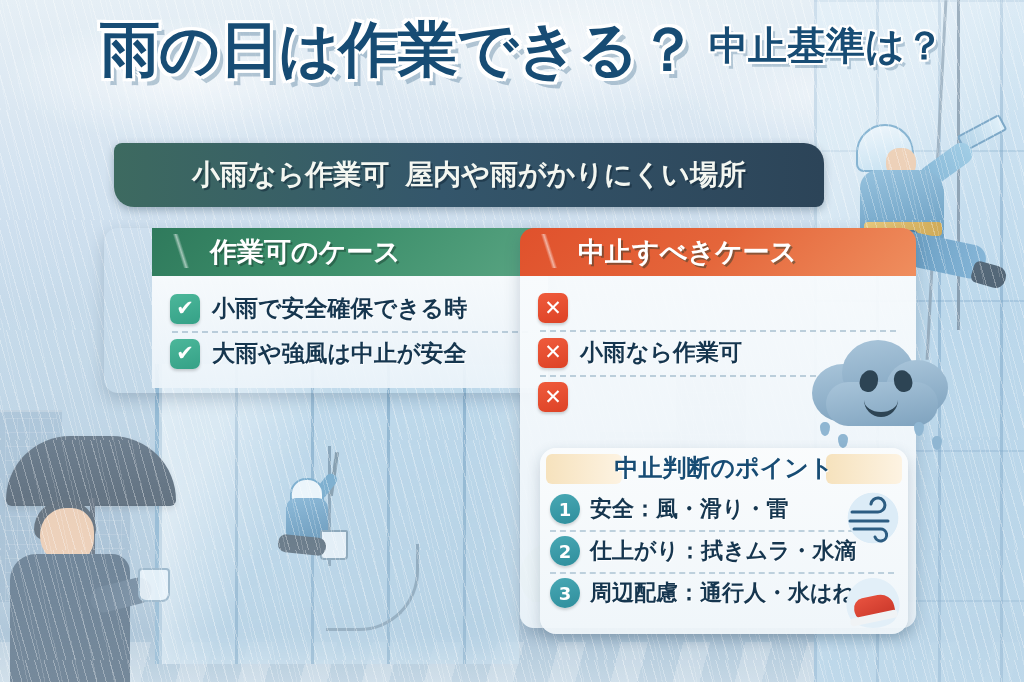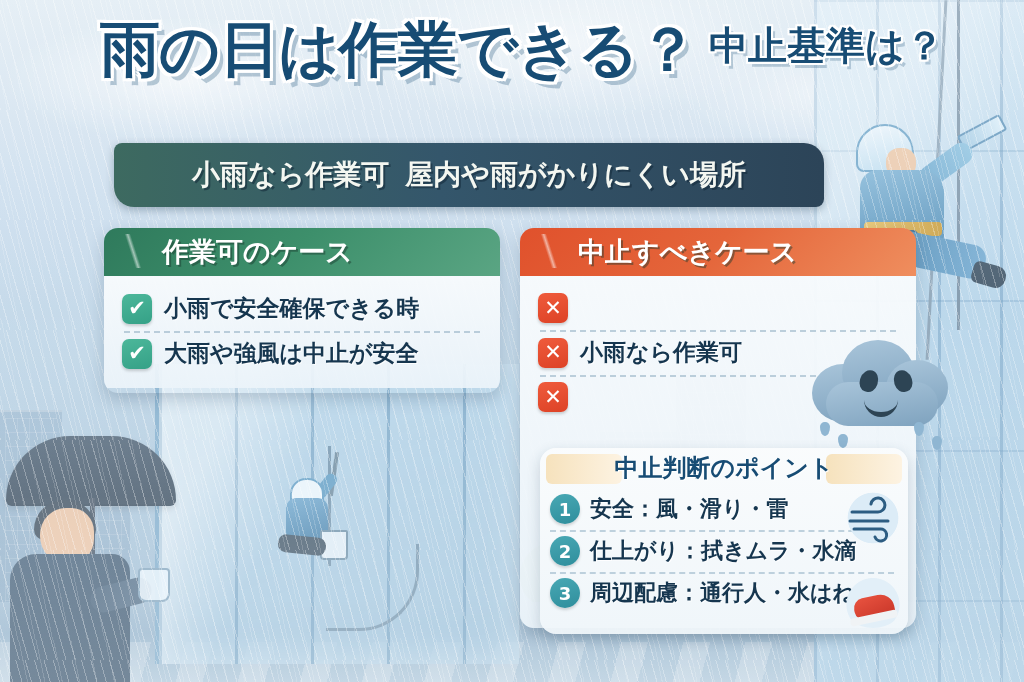--- a/index.html
+++ b/index.html
@@ -249,21 +249,21 @@
     color:#f4f7f1; font-weight:900; font-size:28px;
     text-shadow: 2px 2px 0 rgba(18,40,56,.55);
   }
 
   
   .panel {
     position:absolute; width:396px; border-radius: 14px 14px 14px 14px;
     overflow:hidden;
     box-shadow: 0 6px 16px rgba(30,60,85,.22);
   }
-  .panel-left  { left:104px;  top:228px; height:165px; }
+  .panel-left  { left:104px;  top:228px; height:165px;padding-left:48px; }
   .panel-right { left:520px;  top:228px; height:400px; }
   .panel-head {
     height:48px; display:flex; align-items:center; padding-left:58px;
     color:#fff; font-size:27px; font-weight:900;
     text-shadow: 2px 2px 0 rgba(25,55,45,.45);
     position:relative;
   }
   .head-green { background: linear-gradient(135deg, #2f7a5c 0%, #3d8f6b 48%, #5aa583 100%); }
   .head-orange{ background: linear-gradient(135deg, #e0512c 0%, #e4653a 48%, #ef8e5e 100%); }
   .head-streak {

